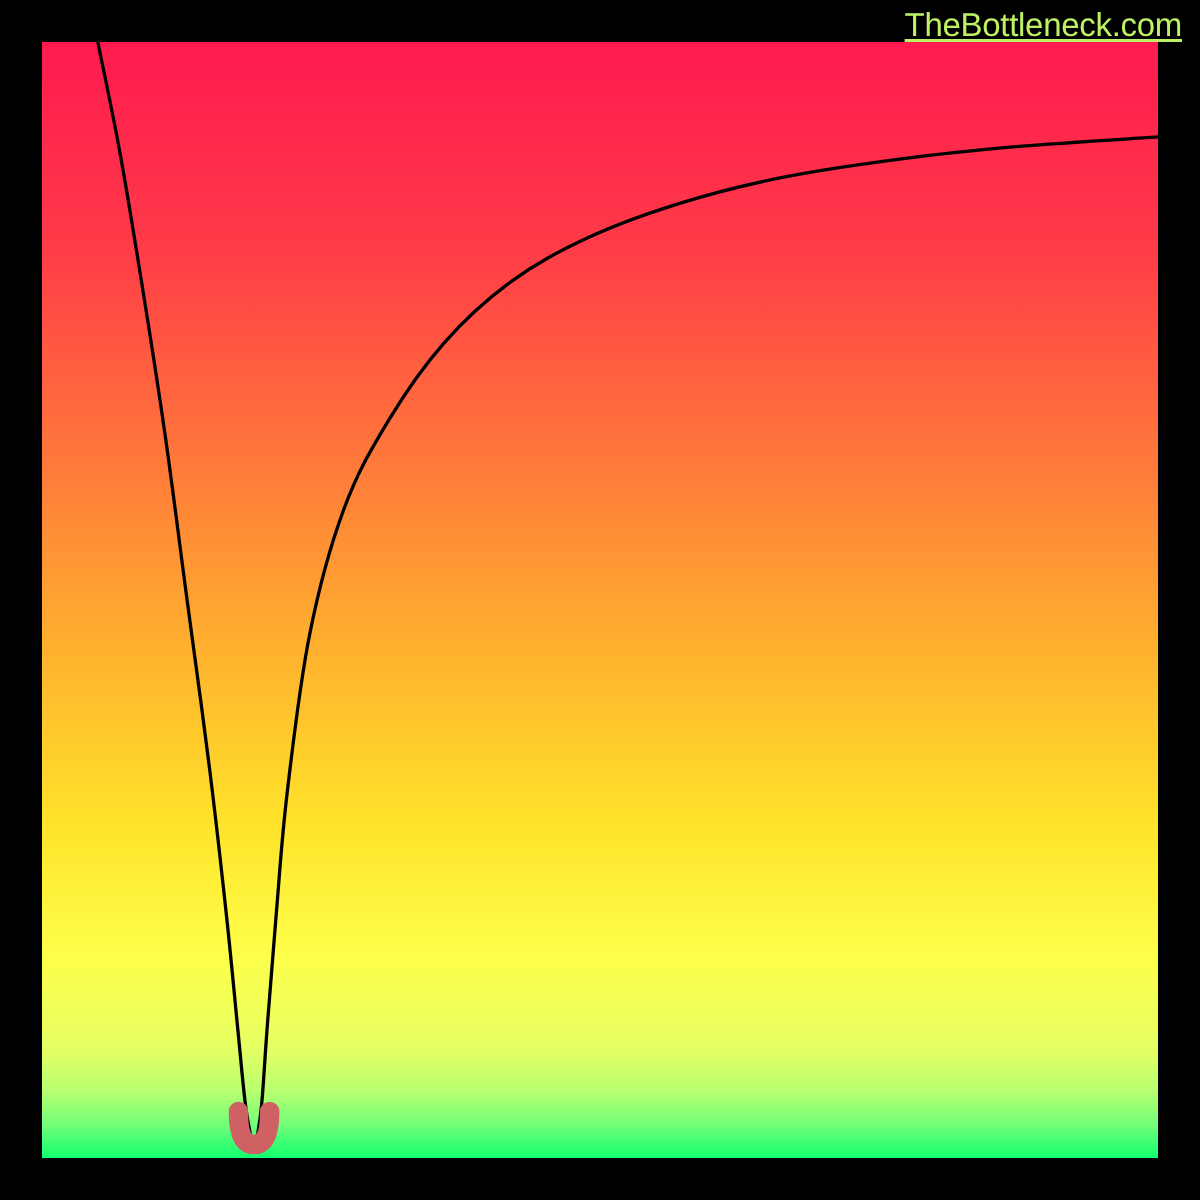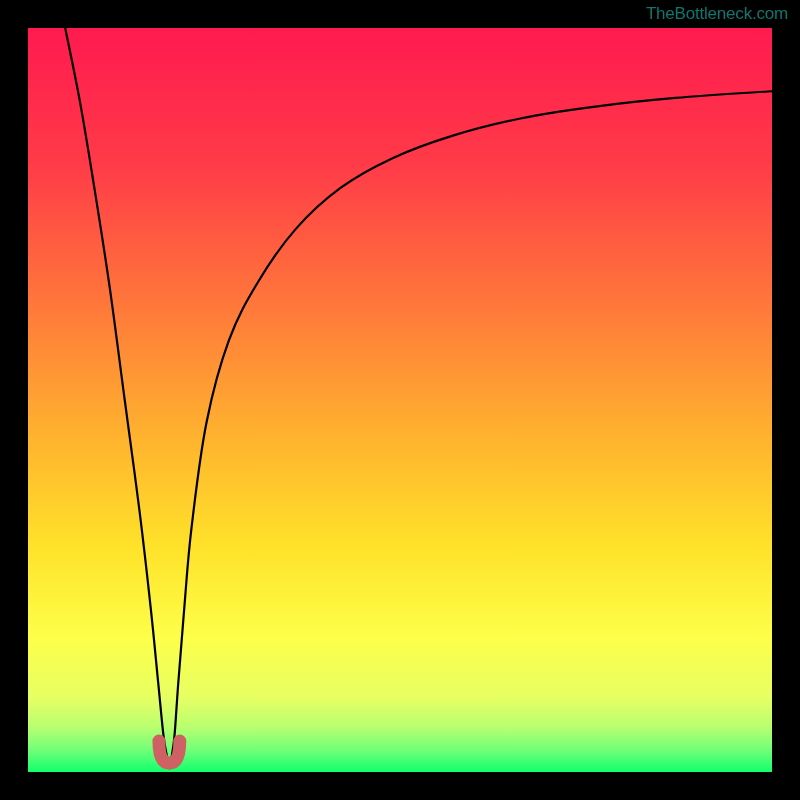--- a/index.html
+++ b/index.html
@@ -16,25 +16,26 @@
   position: absolute;
   left: 28px;
   top: 28px;
   width: 744px;
   height: 744px;
 }
 .watermark {
   position: absolute;
   top: 4px;
   right: 12px;
-  color: #0f766e;
-  font-size: 17px;
+  color: #bef264;
+  font-size: 22px;
   font-weight: 400;
   letter-spacing: -0.2px;
   user-select: none;
+  text-decoration: underline;
 }
 svg {
   display: block;
 }
 </style>
 </head>
 <body>
 
 <div class="watermark">TheBottleneck.com</div>
 

